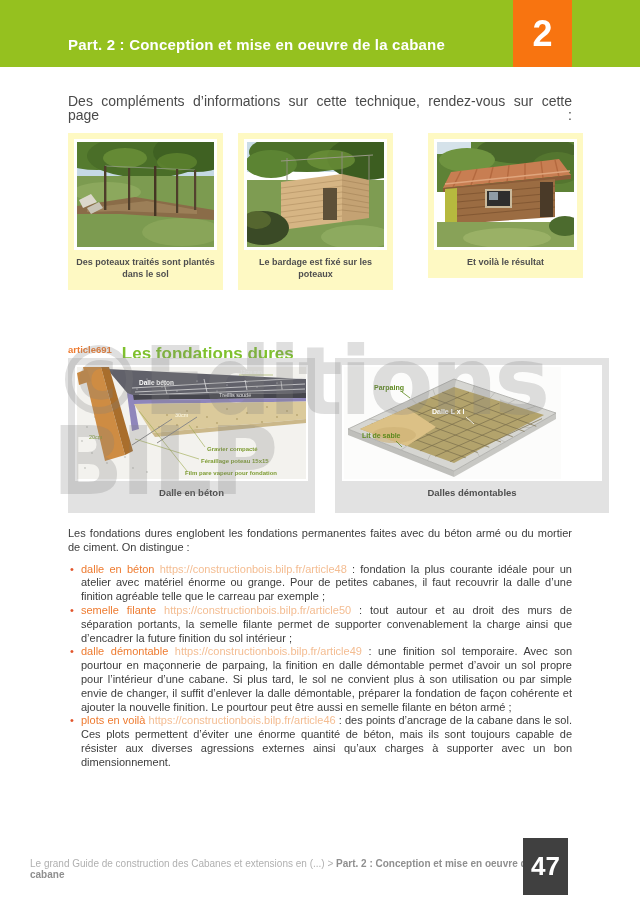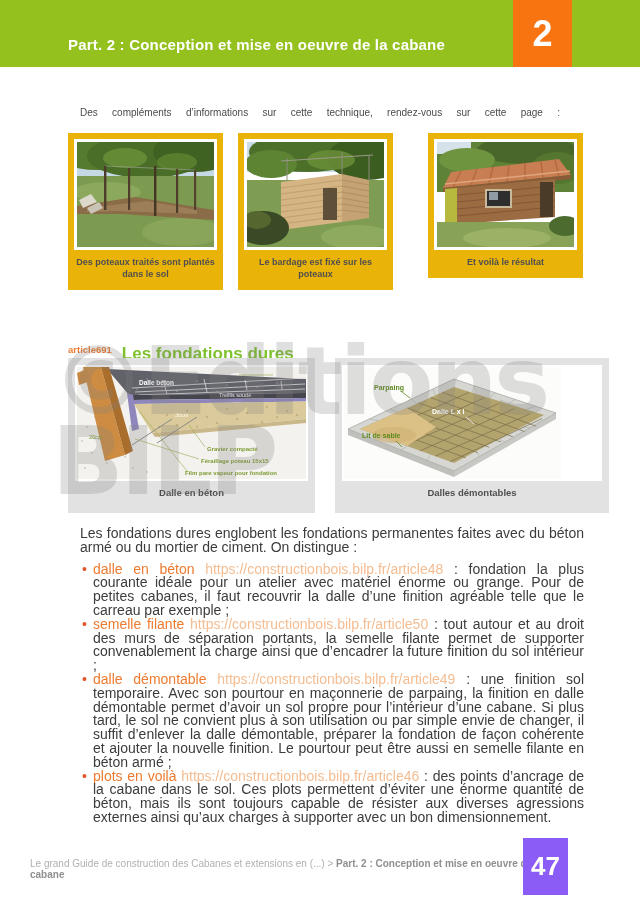--- a/index.html
+++ b/index.html
@@ -8,27 +8,27 @@
 
   
   .header{position:absolute;left:0;top:0;width:640px;height:67px;background:#95C11F;}
   .header-title{position:absolute;left:68px;top:36px;color:#ffffff;font-size:15px;font-weight:bold;letter-spacing:.2px;}
   .chapter-box{position:absolute;left:513px;top:0;width:59px;height:67px;background:#F87410;
                display:flex;align-items:center;justify-content:center;}
   .chapter-box span{color:#ffffff;font-size:36px;font-weight:bold;line-height:1;}
 
   
   .intro{position:absolute;left:68px;top:94px;width:504px;}
-  .intro-line{margin:12px;font-size:10px;line-height:14px;color:#4A4A4A;
+  .intro-line{margin:0;font-size:14px;line-height:14px;color:#4A4A4A;
               text-align:justify;text-align-last:justify;word-spacing:3px;}
   .intro-link{display:block;margin-top:2px;font-size:9.6px;line-height:14px;color:#F0812F;
               letter-spacing:.25px;text-decoration:none;white-space:nowrap;}
 
   
-  .photo-card{position:absolute;top:133px;width:155px;background:#eab308;}
+  .photo-card{position:absolute;top:133px;width:155px;background:#fef9c3;}
   .photo-frame{margin:6px 6px 0 6px;background:#ffffff;padding:3px;}
   .photo-frame svg{display:block;}
   .photo-caption{font-weight:bold;font-size:9px;line-height:12px;color:#4F4F4F;
                  text-align:center;padding:6px 6px 0 6px;}
 
   
   .section-head{position:absolute;left:68px;top:344px;display:flex;align-items:flex-start;gap:10px;}
   .article-id{color:#EE7B30;font-size:9.5px;font-weight:bold;}
   .section-title{color:#7FC12E;font-size:17px;font-weight:bold;}
 
@@ -38,34 +38,34 @@
   .diagram-frame svg{display:block;}
   .diagram-caption{font-weight:bold;font-size:9.5px;line-height:12px;color:#4F4F4F;
                    text-align:center;padding-top:6px;}
 
   
   .watermark{position:absolute;left:52px;top:342px;z-index:6;pointer-events:none;
              font-family:"DejaVu Sans",sans-serif;font-weight:800;
              font-size:94px;line-height:80px;letter-spacing:-3px;color:rgba(128,128,128,0.25);}
 
   
-  .body-text{position:absolute;left:80px;top:527px;width:504px;font-size:14px;
+  .body-text{position:absolute;left:68px;top:527px;width:504px;font-size:11px;
              line-height:13.8px;color:#3C3C3C;}
   .body-text p{margin:0 0 8px 0;text-align:justify;}
   .body-text ul{margin:0;padding:0 0 0 13px;list-style:none;}
   .body-text li{position:relative;text-align:justify;}
   .body-text li::before{content:"\2022";color:#E2552B;position:absolute;left:-11px;top:0;}
   .term{color:#EE7B30;text-decoration:none;}
   .li-url{color:#F4BD92;text-decoration:none;}
 
   
   .footer-breadcrumb{position:absolute;left:30px;top:858px;width:540px;text-align:left;
                      font-size:10px;color:#B0B0B0;}
   .footer-breadcrumb .crumb-bold{color:#8F8F8F;font-weight:bold;}
-  .page-num{position:absolute;left:523px;top:838px;width:45px;height:57px;background:#8b5cf6;
+  .page-num{position:absolute;left:523px;top:838px;width:45px;height:57px;background:#404040;
             color:#ffffff;display:flex;align-items:center;justify-content:center;
             font-size:26px;font-weight:bold;}
 
   svg text{font-family:"Liberation Sans",sans-serif;}
 </style>
 </head>
 <body>
 
 <div class="page">
 

